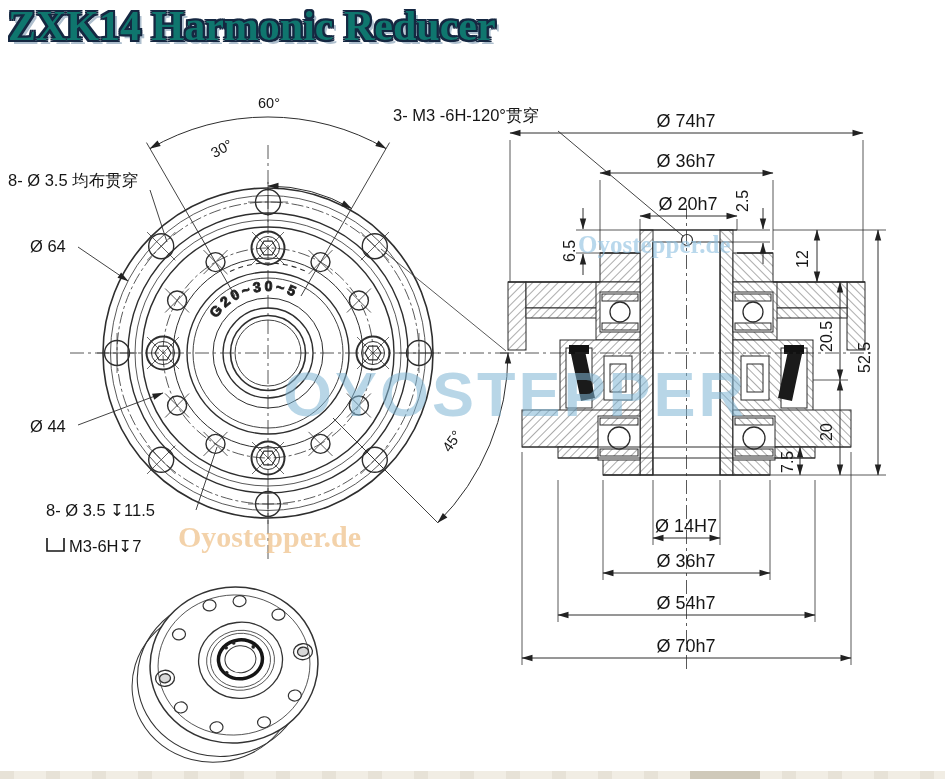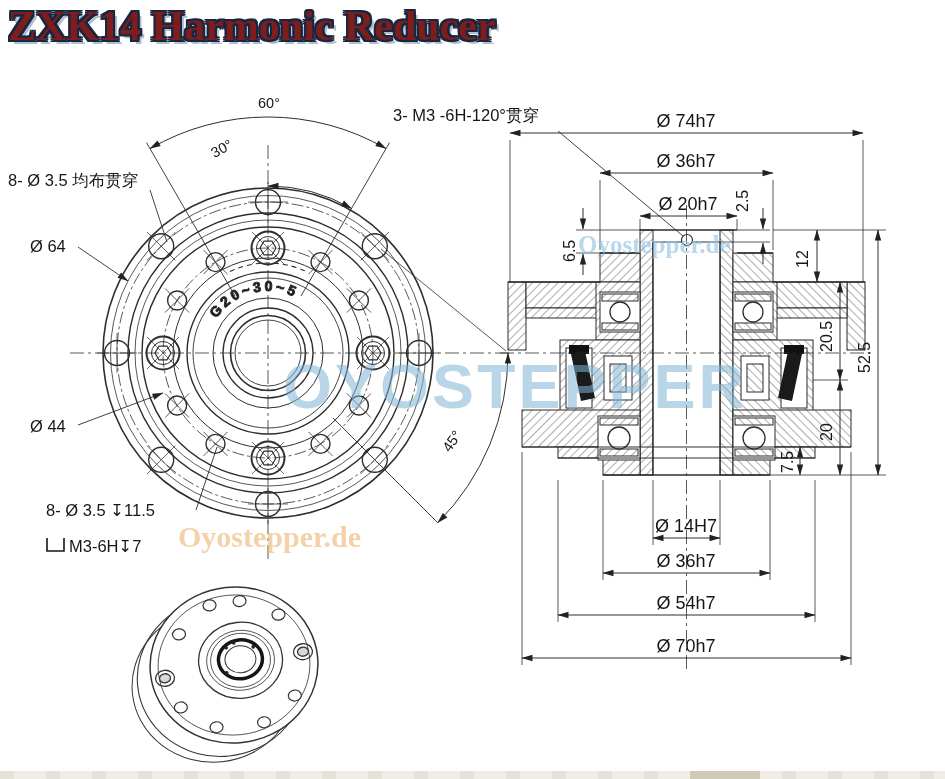--- a/index.html
+++ b/index.html
@@ -1,24 +1,24 @@
 <!DOCTYPE html>
 <html><head>
 <meta charset="utf-8">
 <style>
   html,body{margin:0;padding:0;background:#ffffff;}
   .stage{position:relative;width:945px;height:779px;background:#fff;overflow:hidden;
          font-family:"Liberation Sans",sans-serif;}
   .stage svg{position:absolute;left:0;top:0;}
   .title{position:absolute;left:8px;top:2px;font-family:"Liberation Serif",serif;
-         font-weight:bold;font-size:42px;letter-spacing:0px;color:#7f1d1d;white-space:nowrap;
+         font-weight:bold;font-size:42px;letter-spacing:0px;color:#0f766e;white-space:nowrap;
          text-shadow:-2px -2px 0 #152741,2px -2px 0 #152741,-2px 2px 0 #152741,2px 2px 0 #152741,
                      0 -2px 0 #152741,0 2px 0 #152741,-2px 0 0 #152741,2px 0 0 #152741,
                      4px 4px 0 #aebfce;}
-  .wm-big{position:absolute;left:283px;top:350px;font-size:63px;font-weight:bold;
+  .wm-big{position:absolute;left:283px;top:358px;font-size:63px;font-weight:bold;
           letter-spacing:3px;color:rgba(125,180,212,0.55);white-space:nowrap;pointer-events:none;}
   .wm-small-blue{position:absolute;left:578px;top:231px;font-family:"Liberation Serif",serif;
           font-size:25px;font-weight:bold;color:rgba(148,195,226,0.65);white-space:nowrap;pointer-events:none;}
   .wm-orange{position:absolute;left:178px;top:520px;font-family:"Liberation Serif",serif;
           font-size:30px;font-weight:bold;color:rgba(235,183,118,0.62);white-space:nowrap;pointer-events:none;}
   .bottom-strip{position:absolute;left:0;top:771px;width:945px;height:8px;
           background:repeating-linear-gradient(90deg,#e7e2d7 0 14px,#f1ede4 14px 46px);}
   .bottom-strip .dark-chip{position:absolute;left:690px;top:0;width:70px;height:8px;background:#cfc9ba;}
   svg text{font-family:"Liberation Sans","DejaVu Sans",sans-serif;fill:#161616;}
   svg .dim{font-size:18px;}

